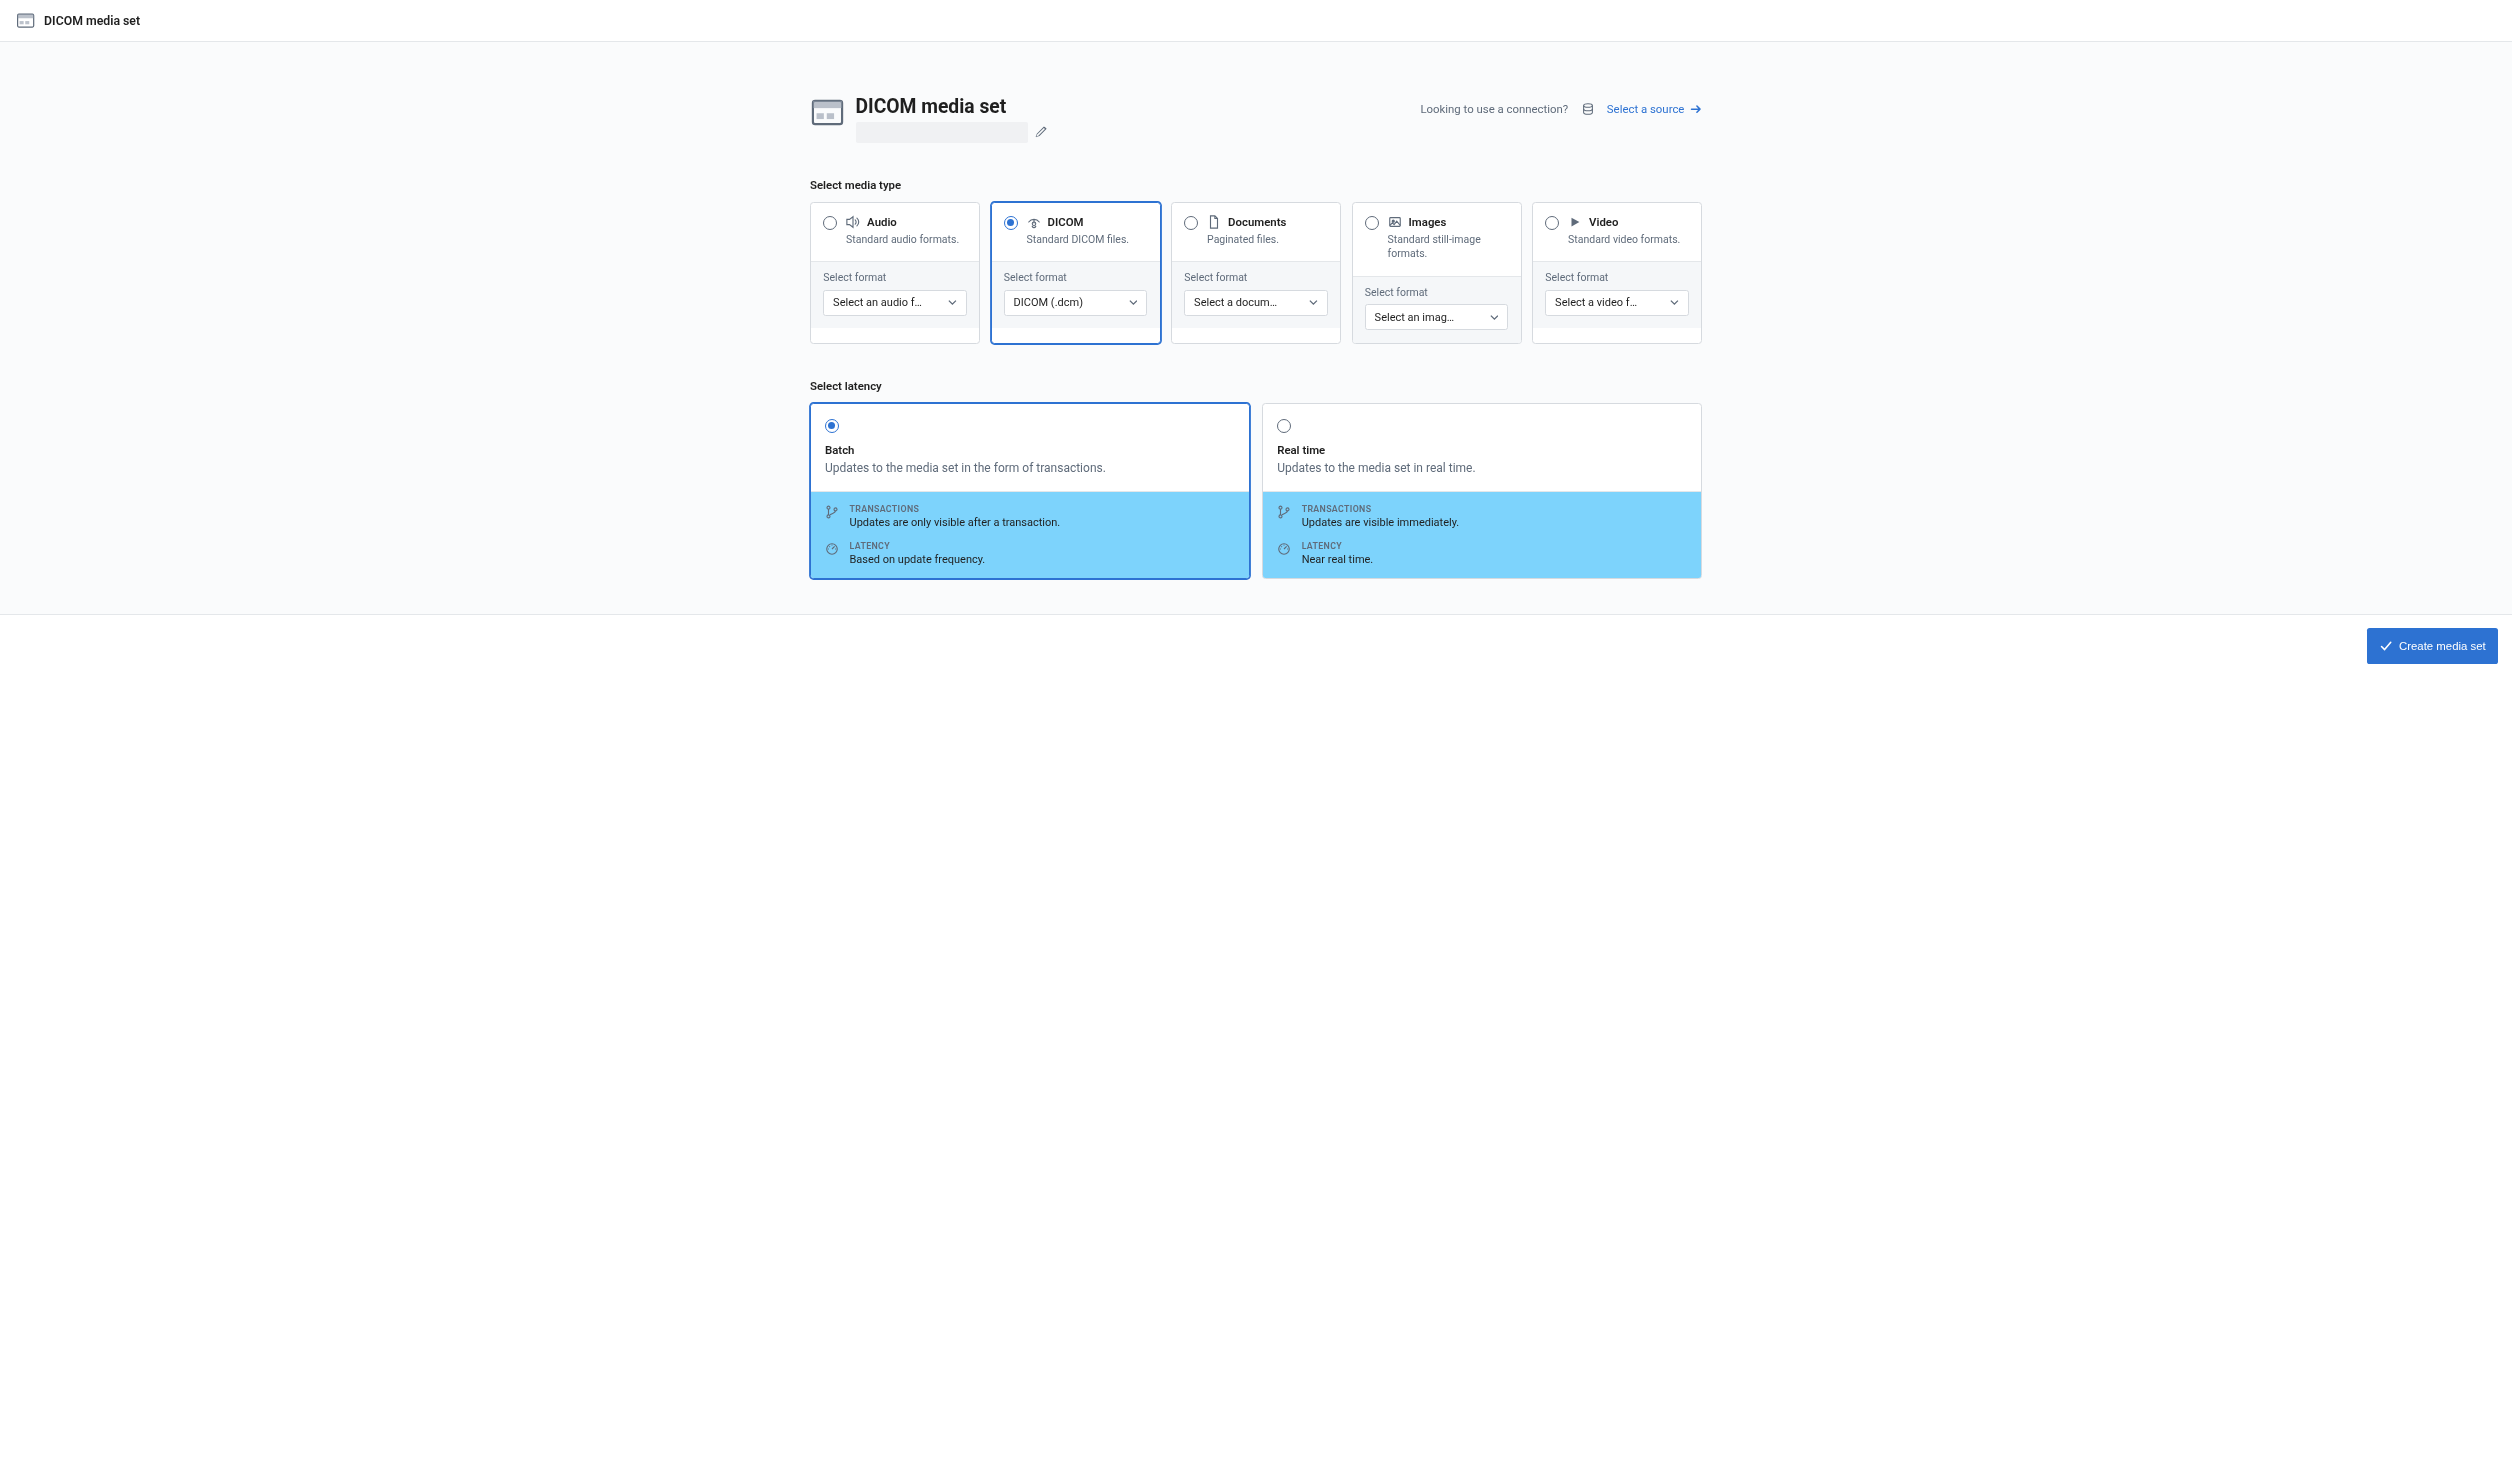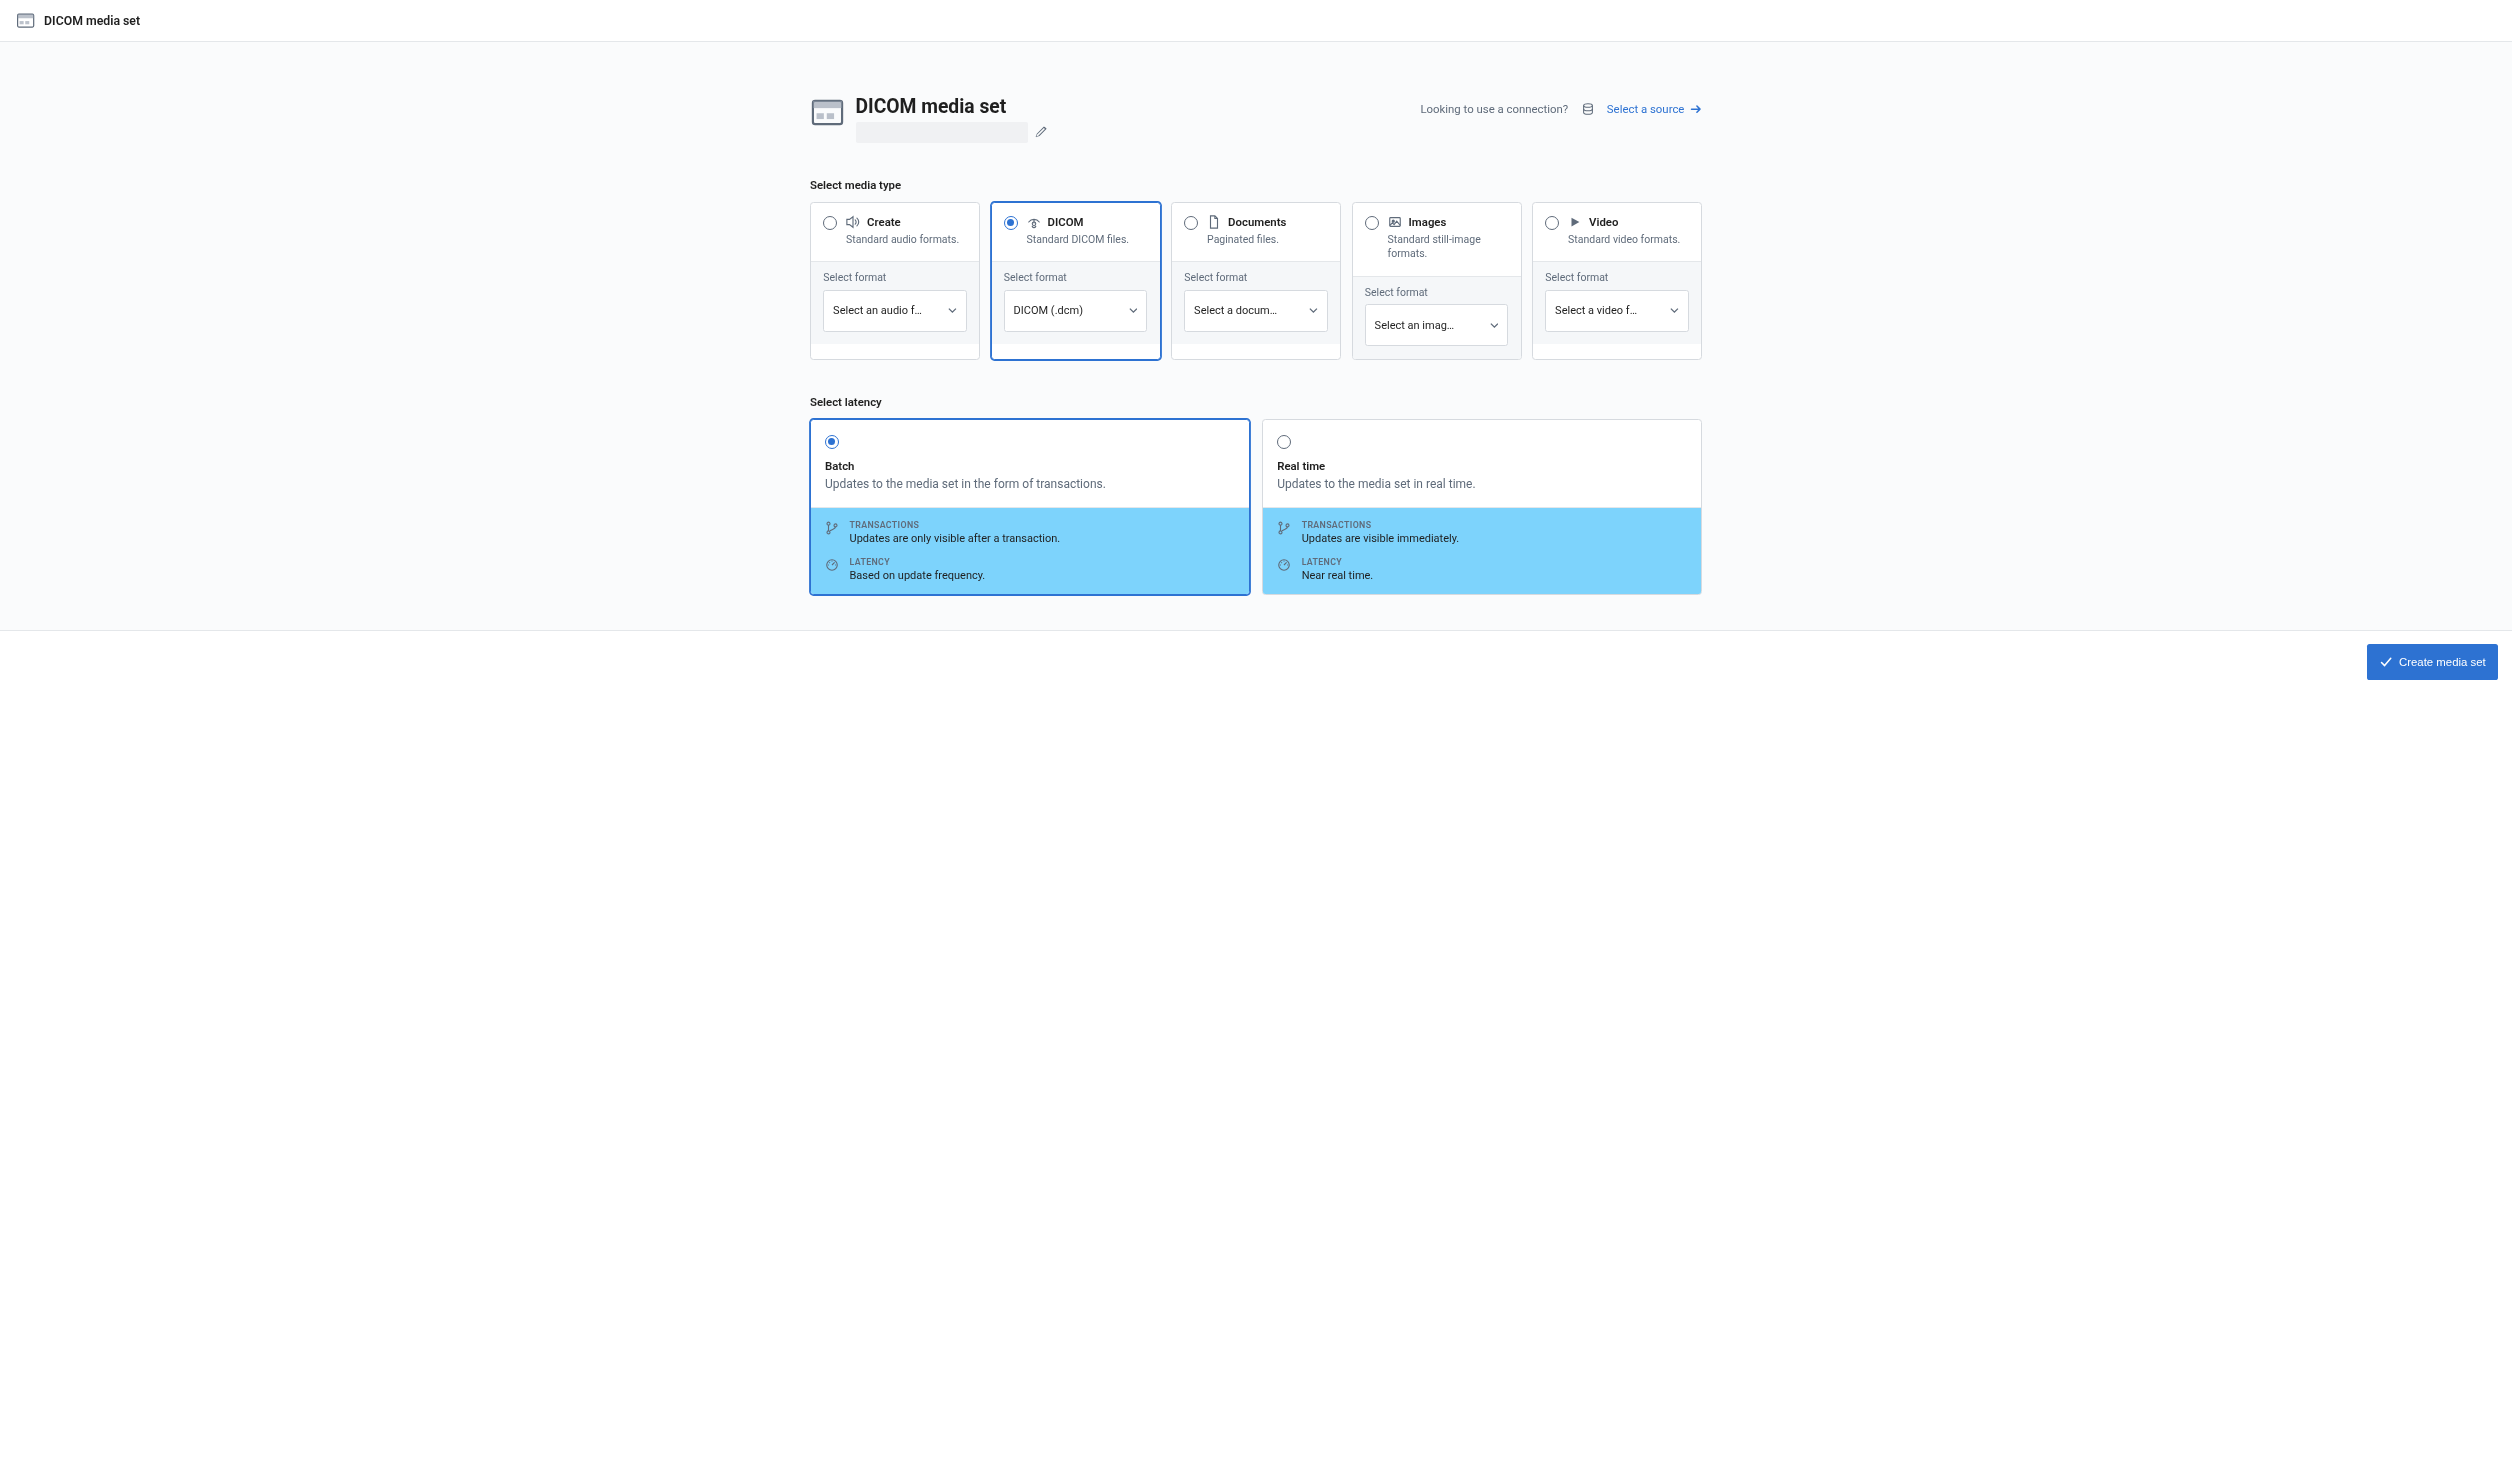--- a/index.html
+++ b/index.html
@@ -87,21 +87,21 @@
   .card-desc{font-size:10.5px;color:#5f6b7a;line-height:1.4;}
   .card-icon{width:14px;height:14px;display:flex;align-items:center;justify-content:center;color:#5f6b7a;}
   .card-bottom{
     background:#f5f7f9;
     border-top:0.9px solid #e4e7ea;
     padding:8.8px 12.3px 12.3px 12.3px;
   }
   .card-bottom .sf-label{font-size:10.5px;color:#5f6b7a;margin-bottom:5.3px;}
   .select{
     background:#fff;border:0.9px solid #d6dadf;border-radius:2.6px;
-    height:42px;display:flex;align-items:center;justify-content:space-between;
+    height:26px;display:flex;align-items:center;justify-content:space-between;
     padding:0 8.8px;font-size:11px;color:#1f1f1f;cursor:pointer;
   }
   .select .val{white-space:nowrap;overflow:hidden;text-overflow:ellipsis;}
   .select .chev{color:#5f6b7a;margin-left:5.3px;}
   .latency-grid{
     display:grid;grid-template-columns:1fr 1fr;gap:12.3px;
   }
   .latency-card{
     border:0.9px solid #d6dadf;border-radius:3.5px;background:#fff;overflow:hidden;
     cursor:pointer;
@@ -196,21 +196,21 @@
         <div class="card">
     <div class="card-top">
       <div class="radio"></div>
       <div style="flex:1">
         <div class="card-head">
           <span class="card-icon">
                   <svg width="14" height="14" viewBox="0 0 16 16" fill="#5f6b7a">
                     <path d="M8 2 4 5H1v6h3l4 3V2zM10.5 5.5a3.5 3.5 0 0 1 0 5M12.5 3.5a6 6 0 0 1 0 9" fill="none" stroke="#5f6b7a" stroke-width="1.3" stroke-linecap="round"></path>
                   </svg>
                 </span>
-          <span class="card-title">Create</span>
+          <span class="card-title">Audio</span>
         </div>
         <div class="card-desc">Standard audio formats.</div>
       </div>
     </div>
     <div class="card-bottom">
       <div class="sf-label">Select format</div>
       <div class="select">
         <span class="val">Select an audio f…</span>
         <span class="chev">
           <svg width="8.8" height="8.8" viewBox="0 0 10 10" fill="none" stroke="#5f6b7a" stroke-width="1.5">

